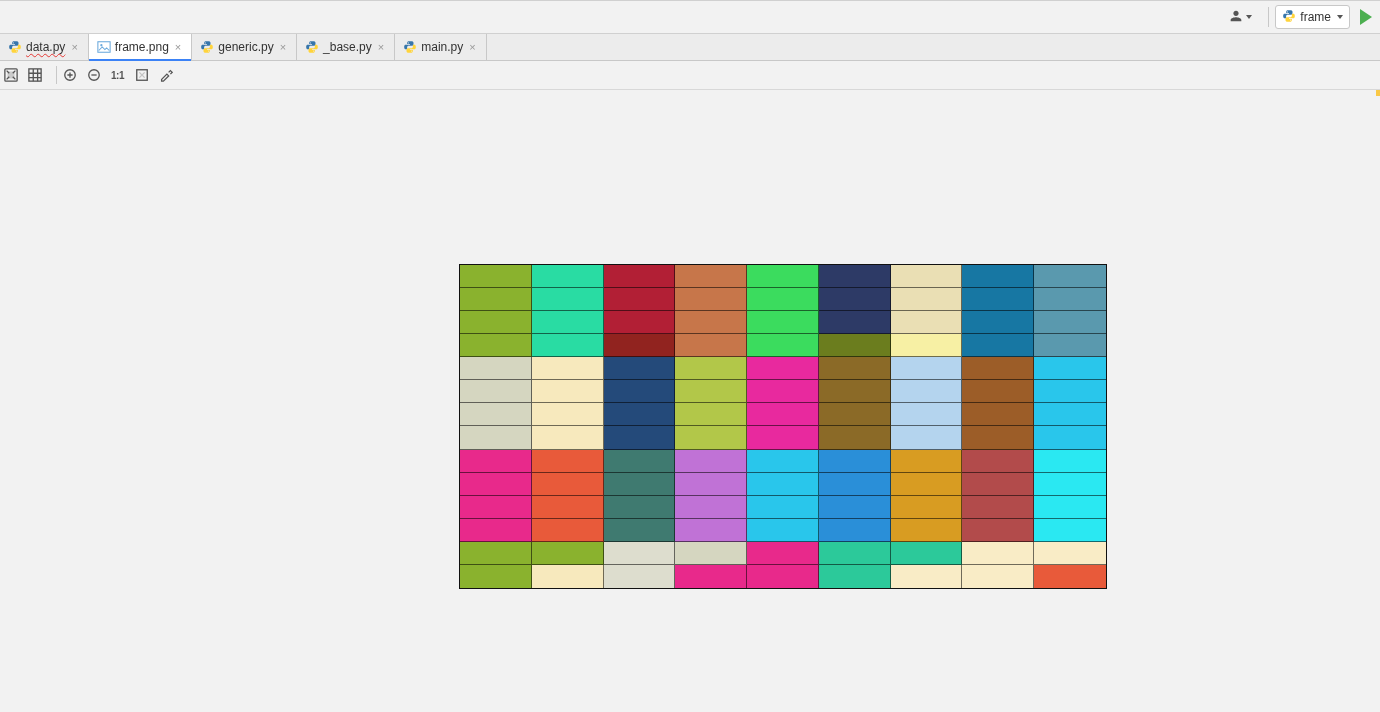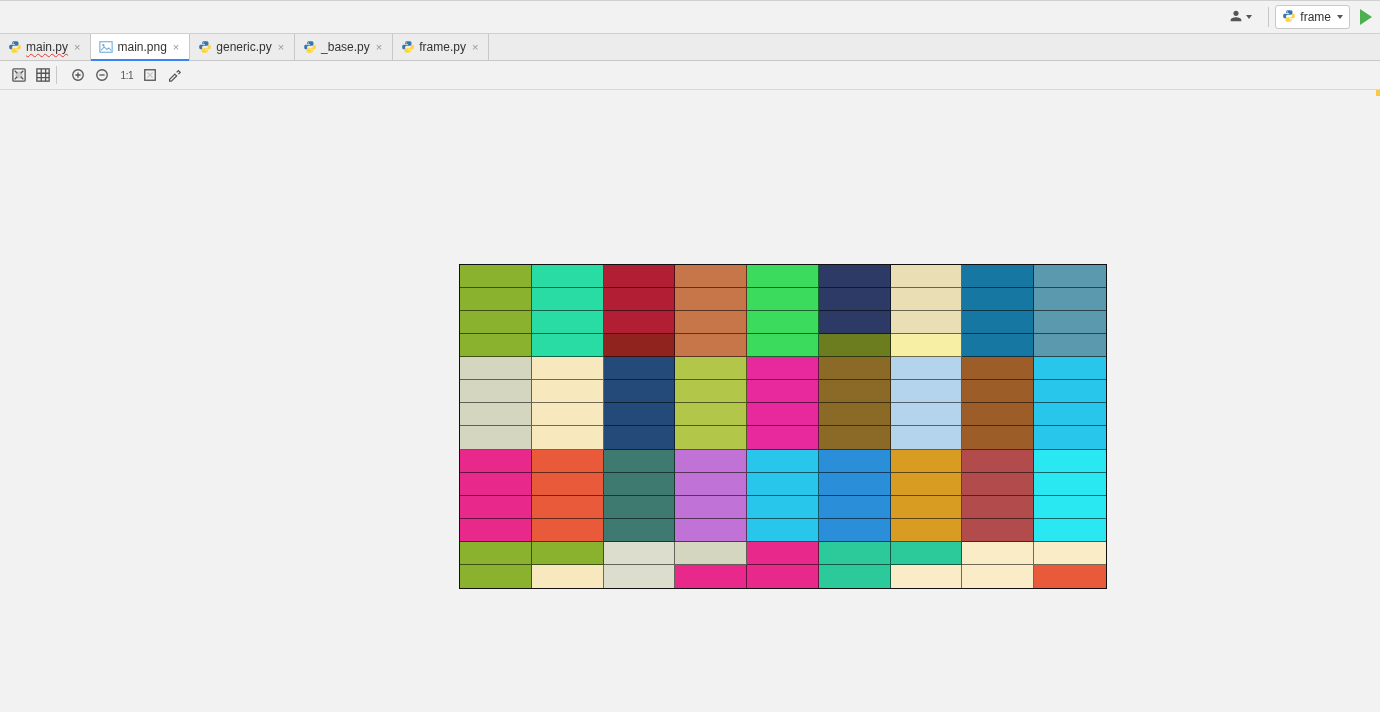--- a/index.html
+++ b/index.html
@@ -122,25 +122,26 @@
     height: 28px;
     background: #f2f2f2;
     border-bottom: 1px solid #d8d8d8;
     display: flex;
     align-items: center;
     gap: 2px;
     padding: 0 4px;
   }
   .tbtn {
     width: 22px; height: 22px;
-    display: flex; align-items: center; justify-content: flex-end;
+    display: flex; align-items: center; justify-content: flex-start;
     border-radius: 2px;
     cursor: pointer;
     font-size: 11px;
     color: #555;
+    font-weight: bold;
   }
   .tsep {
     width: 1px; height: 18px; background: #c8c8c8; margin: 0 4px;
   }
   .tbtn svg { width: 14px; height: 14px; stroke: #555; fill: none; stroke-width: 1.5; }
   .tbtn.txt { font-size: 10px; letter-spacing: -0.5px; }
 
   
   .canvas-area {
     position: relative;
@@ -206,30 +207,30 @@
 
   <div class="run-btn" title="Run"></div>
 </div>
 
 <div class="editor-tabs" id="editor-tabs">
     <div class="tab main">
       <span class="file-icon"><svg width="14" height="14" viewBox="0 0 24 24">
           <path fill="#3776ab" d="M11 2c-3 0-4 1-4 3v2h5v1H5c-2 0-3 1-3 4s1 4 3 4h2v-3c0-2 1-3 3-3h5c2 0 3-1 3-3V5c0-2-1-3-4-3h-3zM9 4a1 1 0 110 2 1 1 0 010-2z"></path>
           <path fill="#ffd43b" d="M13 22c3 0 4-1 4-3v-2h-5v-1h7c2 0 3-1 3-4s-1-4-3-4h-2v3c0 2-1 3-3 3H9c-2 0-3 1-3 3v2c0 2 1 3 4 3h3zm2-2a1 1 0 110-2 1 1 0 010 2z"></path>
         </svg></span>
-      <span class="tab-label">main.py</span>
+      <span class="tab-label">data.py</span>
       <span class="close-x">×</span>
     </div>
     <div class="tab active">
       <span class="file-icon"><svg width="14" height="14" viewBox="0 0 16 16">
           <rect x="1" y="2" width="14" height="12" fill="none" stroke="#6aa9dc" stroke-width="1.2"></rect>
           <circle cx="5" cy="6" r="1.3" fill="#6aa9dc"></circle>
           <path d="M2 12l4-4 3 3 2-2 3 3" fill="none" stroke="#6aa9dc" stroke-width="1.2"></path>
         </svg></span>
-      <span class="tab-label">main.png</span>
+      <span class="tab-label">frame.png</span>
       <span class="close-x">×</span>
     </div>
     <div class="tab">
       <span class="file-icon"><svg width="14" height="14" viewBox="0 0 24 24">
           <path fill="#3776ab" d="M11 2c-3 0-4 1-4 3v2h5v1H5c-2 0-3 1-3 4s1 4 3 4h2v-3c0-2 1-3 3-3h5c2 0 3-1 3-3V5c0-2-1-3-4-3h-3zM9 4a1 1 0 110 2 1 1 0 010-2z"></path>
           <path fill="#ffd43b" d="M13 22c3 0 4-1 4-3v-2h-5v-1h7c2 0 3-1 3-4s-1-4-3-4h-2v3c0 2-1 3-3 3H9c-2 0-3 1-3 3v2c0 2 1 3 4 3h3zm2-2a1 1 0 110-2 1 1 0 010 2z"></path>
         </svg></span>
       <span class="tab-label">generic.py</span>
       <span class="close-x">×</span>
     </div>
@@ -239,21 +240,21 @@
           <path fill="#ffd43b" d="M13 22c3 0 4-1 4-3v-2h-5v-1h7c2 0 3-1 3-4s-1-4-3-4h-2v3c0 2-1 3-3 3H9c-2 0-3 1-3 3v2c0 2 1 3 4 3h3zm2-2a1 1 0 110-2 1 1 0 010 2z"></path>
         </svg></span>
       <span class="tab-label">_base.py</span>
       <span class="close-x">×</span>
     </div>
     <div class="tab">
       <span class="file-icon"><svg width="14" height="14" viewBox="0 0 24 24">
           <path fill="#3776ab" d="M11 2c-3 0-4 1-4 3v2h5v1H5c-2 0-3 1-3 4s1 4 3 4h2v-3c0-2 1-3 3-3h5c2 0 3-1 3-3V5c0-2-1-3-4-3h-3zM9 4a1 1 0 110 2 1 1 0 010-2z"></path>
           <path fill="#ffd43b" d="M13 22c3 0 4-1 4-3v-2h-5v-1h7c2 0 3-1 3-4s-1-4-3-4h-2v3c0 2-1 3-3 3H9c-2 0-3 1-3 3v2c0 2 1 3 4 3h3zm2-2a1 1 0 110-2 1 1 0 010 2z"></path>
         </svg></span>
-      <span class="tab-label">frame.py</span>
+      <span class="tab-label">main.py</span>
       <span class="close-x">×</span>
     </div>
   </div>
 
 <div class="img-toolbar">
   <div class="tbtn">
     <svg viewBox="0 0 16 16">
         <rect x="1" y="1" width="14" height="14" rx="1"></rect>
         <path d="M4 4h8v8H4z" fill="#555" stroke="none" opacity=".25"></path>
         <path d="M3 3l3 3M13 3l-3 3M3 13l3-3M13 13l-3-3"></path>

